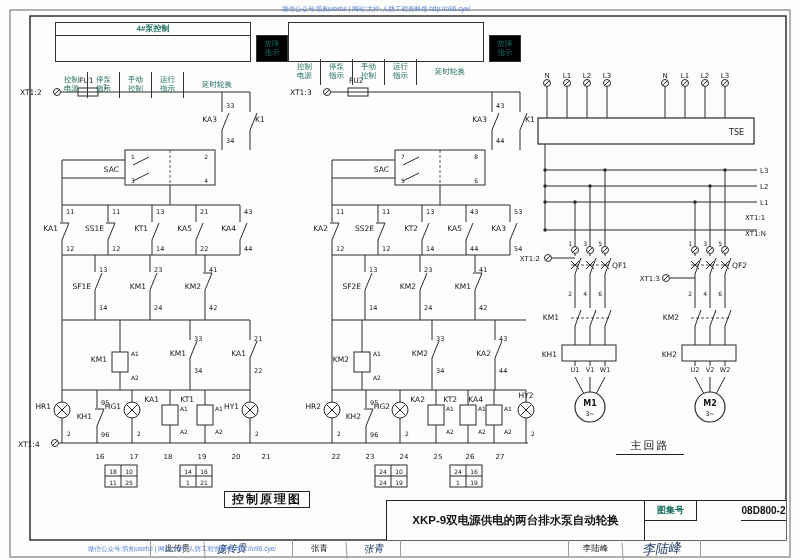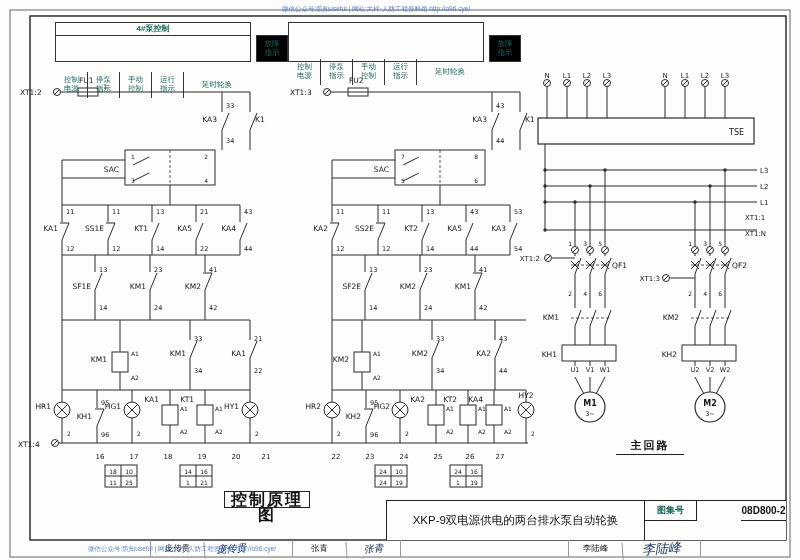--- a/index.html
+++ b/index.html
@@ -18,27 +18,27 @@
   .panel-h{height:12px;border-bottom:1px solid #333;text-align:center;font-size:8px;font-weight:bold;
            color:#17695e;line-height:12px;}
   .panel-cells{display:flex;height:26px;margin-top:36px;}
   .cell{width:32px;border-right:1px solid #333;box-sizing:border-box;font-size:7.5px;color:#17695e;
         display:flex;align-items:center;justify-content:center;text-align:center;white-space:pre-line;line-height:1.15;}
   .cell:last-child{border-right:none;flex:1;}
   .fault{position:absolute;top:35px;width:32px;height:27px;border:1px solid #333;box-sizing:border-box;
          font-size:7.5px;color:#17695e;display:flex;align-items:center;justify-content:center;
          text-align:center;white-space:pre-line;line-height:1.15;background:#000000;}
   .ctrl-label{position:absolute;left:224px;top:491px;width:84px;height:15px;border:1px solid #222;
-              font-size:16px;font-weight:bold;color:#111;text-align:center;line-height:15px;letter-spacing:2px;}
+              font-size:12px;font-weight:bold;color:#111;text-align:center;line-height:15px;letter-spacing:2px;}
   .main-label{position:absolute;left:616px;top:438px;width:68px;text-align:center;font-size:11px;
-              font-weight:bold;color:#111;border-bottom:1.5px solid #222;padding-bottom:1px;letter-spacing:2px;}
+              font-weight:normal;color:#111;border-bottom:1.5px solid #222;padding-bottom:1px;letter-spacing:2px;}
   .titleblock{position:absolute;left:386px;top:500px;width:400px;height:40px;box-sizing:border-box;
               border-top:1.4px solid #222;border-left:1.4px solid #222;display:flex;background:#fdfdfb;}
   .tb-title{width:258px;border-right:1px solid #222;box-sizing:border-box;display:flex;flex-direction:column;
-            justify-content:center;align-items:center;font-size:11.5px;font-weight:normal;color:#111;line-height:1.35;}
+            justify-content:center;align-items:center;font-size:11.5px;font-weight:bold;color:#111;line-height:1.35;}
   .tb-right{flex:1;display:grid;grid-template-columns:52px 1fr;grid-template-rows:20px 20px;gap:44px;}
   .tb-lab{border-right:1px solid #222;border-bottom:1px solid #222;box-sizing:border-box;color:#17695e;
           font-size:9px;font-weight:bold;display:flex;align-items:center;justify-content:center;}
   .tb-val{border-bottom:1px solid #222;box-sizing:border-box;color:#111;font-size:10px;font-weight:bold;
           display:flex;align-items:center;justify-content:center;}
   .tb-lab.last,.tb-val.last{border-bottom:none;}
   .strip{position:absolute;left:30px;top:540px;width:756px;height:17px;box-sizing:border-box;display:flex;
          align-items:stretch;padding-left:86px;}
   .sc{display:flex;align-items:center;justify-content:center;border-left:1px solid #999;box-sizing:border-box;}
   .sc.lab{width:34px;font-size:8px;font-weight:bold;color:#17695e;margin-top:30px;}

